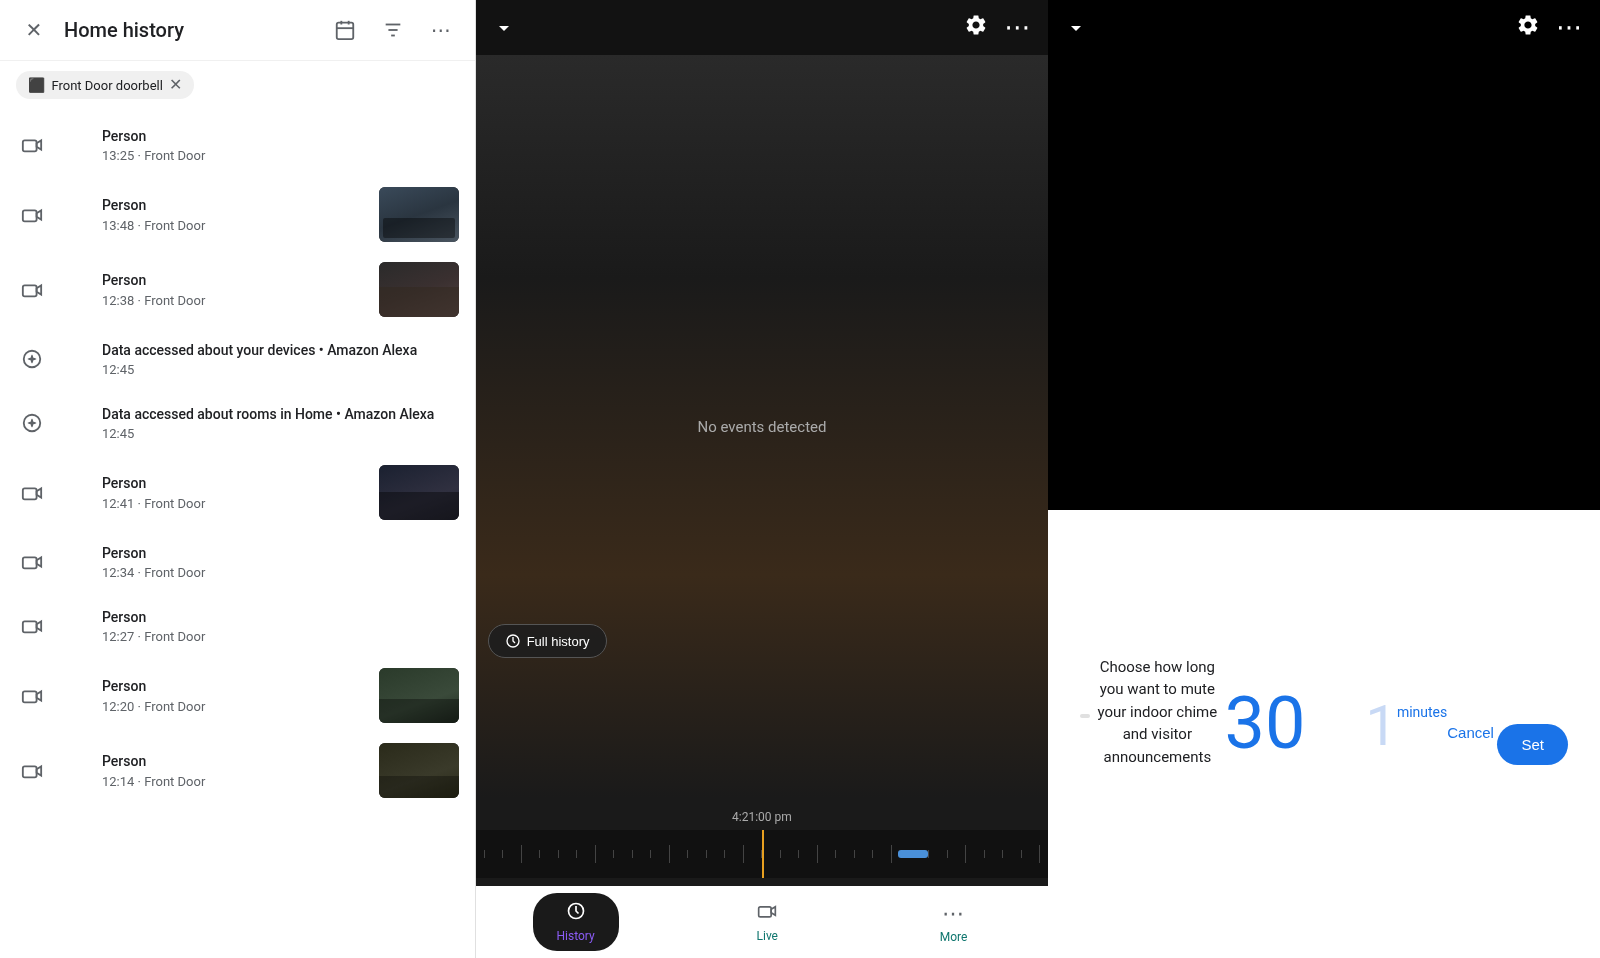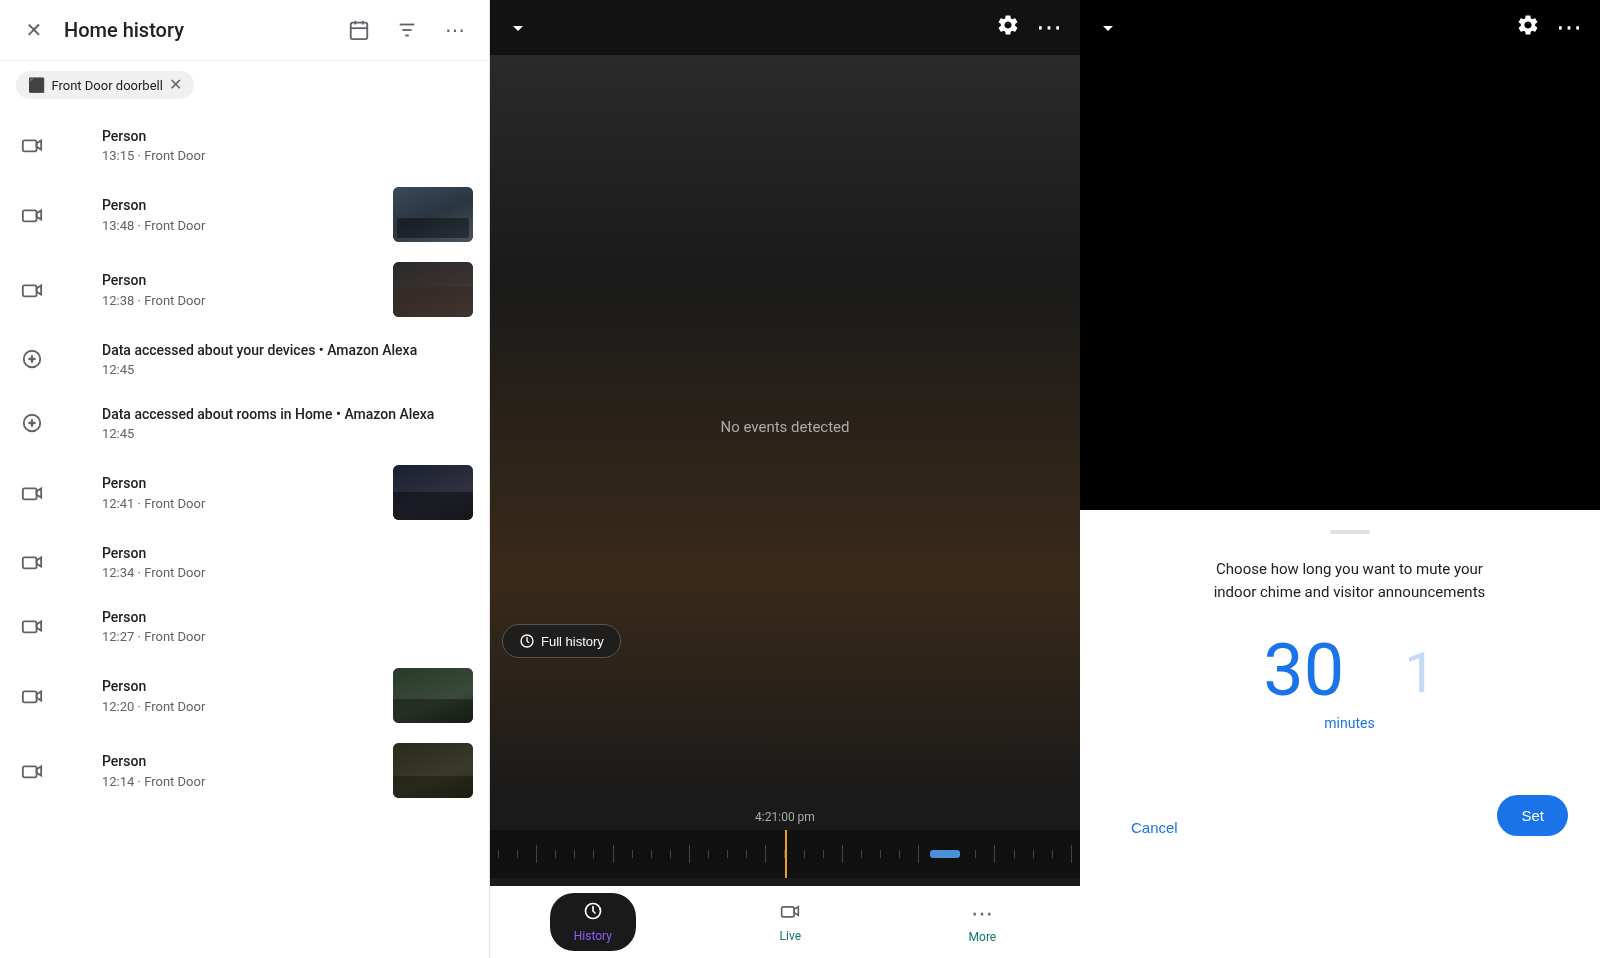--- a/index.html
+++ b/index.html
@@ -300,25 +300,24 @@
       justify-content: space-between;
       padding: 12px 16px;
       position: absolute;
       top: 0;
       left: 0;
       right: 0;
     }
     .mute-sheet {
       flex: 1;
       display: flex;
-      flex-direction: column;
+      flex-direction: row;
       align-items: center;
       padding: 20px 32px 32px 32px;
       background: #fff;
-      margin-left: 19px;
     }
     .sheet-handle {
       width: 40px;
       height: 4px;
       background: #e0e0e0;
       border-radius: 2px;
       margin-bottom: 24px;
     }
     .mute-description {
       text-align: center;
@@ -350,21 +349,21 @@
     .duration-unit {
       font-size: 14px;
       color: #1a73e8;
       text-align: center;
       margin-bottom: 32px;
     }
     .sheet-actions {
       display: flex;
       width: 100%;
       justify-content: space-between;
-      align-items: flex-end;
+      align-items: flex-start;
       margin-top: 32px;
     }
     .cancel-btn {
       background: transparent;
       border: none;
       color: #1a73e8;
       font-size: 15px;
       cursor: pointer;
       font-weight: 500;
     }
@@ -416,21 +415,21 @@
 
     <div class="event-item">
       <div class="event-icon">
         <svg width="22" height="22" viewBox="0 0 24 24" fill="none" stroke="#5f6368" stroke-width="2">
           <rect x="2" y="7" width="15" height="12" rx="2"></rect>
           <path d="M17 10l5-3v10l-5-3V10z"></path>
         </svg>
       </div>
       <div class="event-info">
         <div class="event-title">Person</div>
-        <div class="event-subtitle">13:15 · Front Door</div>
+        <div class="event-subtitle">13:25 · Front Door</div>
       </div>
     </div>
 
     <div class="event-item">
       <div class="event-icon">
         <svg width="22" height="22" viewBox="0 0 24 24" fill="none" stroke="#5f6368" stroke-width="2">
           <rect x="2" y="7" width="15" height="12" rx="2"></rect>
           <path d="M17 10l5-3v10l-5-3V10z"></path>
         </svg>
       </div>

